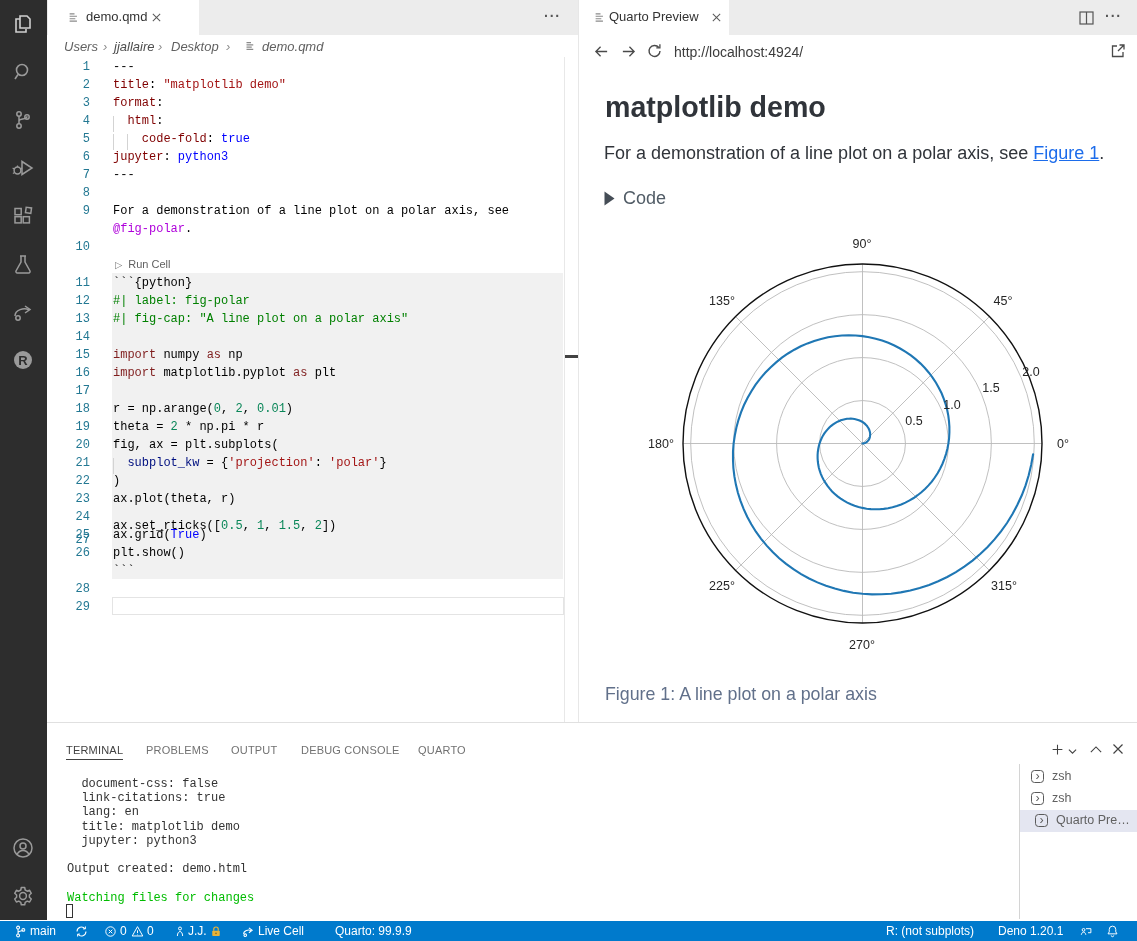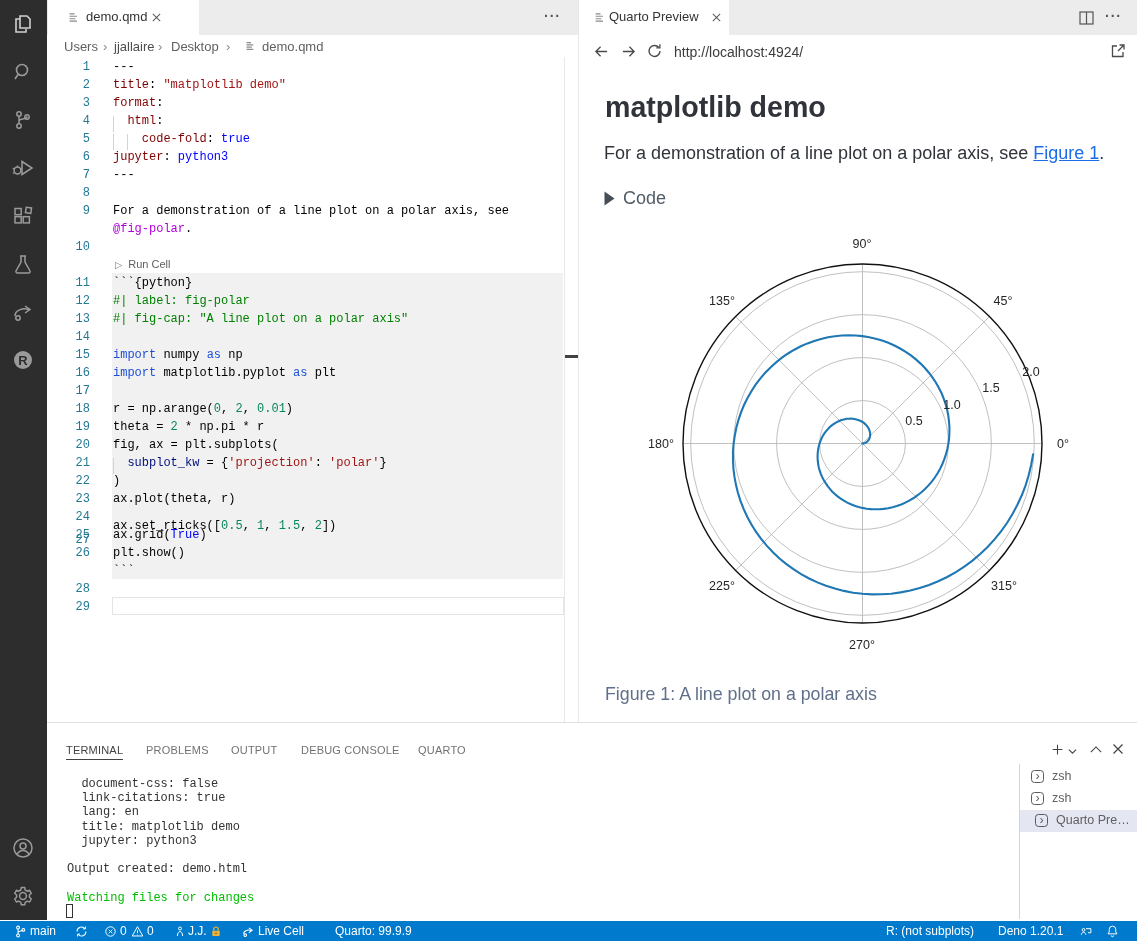--- a/index.html
+++ b/index.html
@@ -21,21 +21,21 @@
 .tabstrip { position:absolute; top:0; height:35px; background:#ececec; }
 .tab { position:absolute; top:0; height:35px; background:#fff; color:#333; font-size:13px; }
 .tabname { position:absolute; top:9px; font-size:13px; color:#333; }
 
 
 .gutterline { position:absolute; left:48px; width:42px; height:18px; line-height:18px;
   text-align:right; color:#237893; font:12px "Liberation Mono", monospace; }
 .cl { position:absolute; left:113px; height:18px; line-height:18px; white-space:pre;
   font:12px "Liberation Mono", monospace; color:#000; }
 .k { color:#800000; } .s { color:#a31515; } .n { color:#098658; }
-.kw { color:#1d4ed8; } .b { color:#0000ff; } .v { color:#001080; }
+.kw { color:#7f1d1d; } .b { color:#0000ff; } .v { color:#001080; }
 .c { color:#008000;margin-top:23px; } .m { color:#af00db; }
 
 
 .ptab { position:absolute; top:741px; height:19px; line-height:19px; font-size:11px;
   color:#717171; letter-spacing:0.2px; }
 .term { position:absolute; white-space:pre; font:12px/14.2px "Liberation Mono", monospace; color:#333; }
 .sicon { position:absolute; left:11px; top:4px; width:13px; height:13px; border:1px solid #5a5a5a; border-radius:3.5px; text-align:center; font-size:12.5px; line-height:11.5px; color:#5a5a5a; }
 .ig { position:absolute; left:0px; top:2px; width:1px; height:16px; background:#d3d3d3; }
 .ig2 { position:absolute; left:14px; top:2px; width:1px; height:16px; background:#d3d3d3; }
 .sess { position:absolute; left:1020px; width:117px; height:22px; font-size:12.5px; color:#616161; }
@@ -48,21 +48,21 @@
   <div class="tab" style="left:48px; width:151px;"></div>
   <div class="tabname" style="left:86px;">demo.qmd</div>
 <svg class="abs" style="left:68px; top:11px;" width="13" height="13" viewBox="0 0 16 16" stroke="#8a8a8a" stroke-width="1.4">
       <path d="M2 3.5h6 M2 6.5h9 M2 9.5h7 M2 12.5h9"></path>
     </svg>
 <svg class="abs" style="left:151px; top:12px;" width="11" height="11" viewBox="0 0 12 12" fill="none" stroke="#5a5a5a" stroke-width="1.1">
       <path d="M2 2l8 8 M10 2l-8 8"></path>
     </svg>
 <div class="abs" style="left:544px; top:8px; width:20px; height:20px; color:#555; font-size:14px; letter-spacing:1px; font-weight:bold;">···</div>
 
-  <div id="edbreadcrumb" class="abs" style="left:0; top:35px; width:579px; height:22px; font-size:13px; color:#616161;">
+  <div id="edbreadcrumb" class="abs" style="left:0; top:35px; width:579px; height:22px; font-size:13px; color:#616161;font-style:italic;">
     <span class="abs" style="left:64px; top:4px;">Users</span>
     <span class="abs" style="left:103px; top:4px; color:#8a8a8a;">›</span>
     <span class="abs" style="left:114px; top:4px; color:#4d4d4d;">jjallaire</span>
     <span class="abs" style="left:158px; top:4px; color:#8a8a8a;">›</span>
     <span class="abs" style="left:171px; top:4px;">Desktop</span>
     <span class="abs" style="left:226px; top:4px; color:#8a8a8a;">›</span>
     <svg class="abs" style="left:245px; top:5px;" width="12" height="12" viewBox="0 0 16 16" stroke="#8a8a8a" stroke-width="1.4">
         <path d="M2 3.5h6 M2 6.5h9 M2 9.5h7 M2 12.5h9"></path>
       </svg>
     <span class="abs" style="left:262px; top:4px;">demo.qmd</span>

